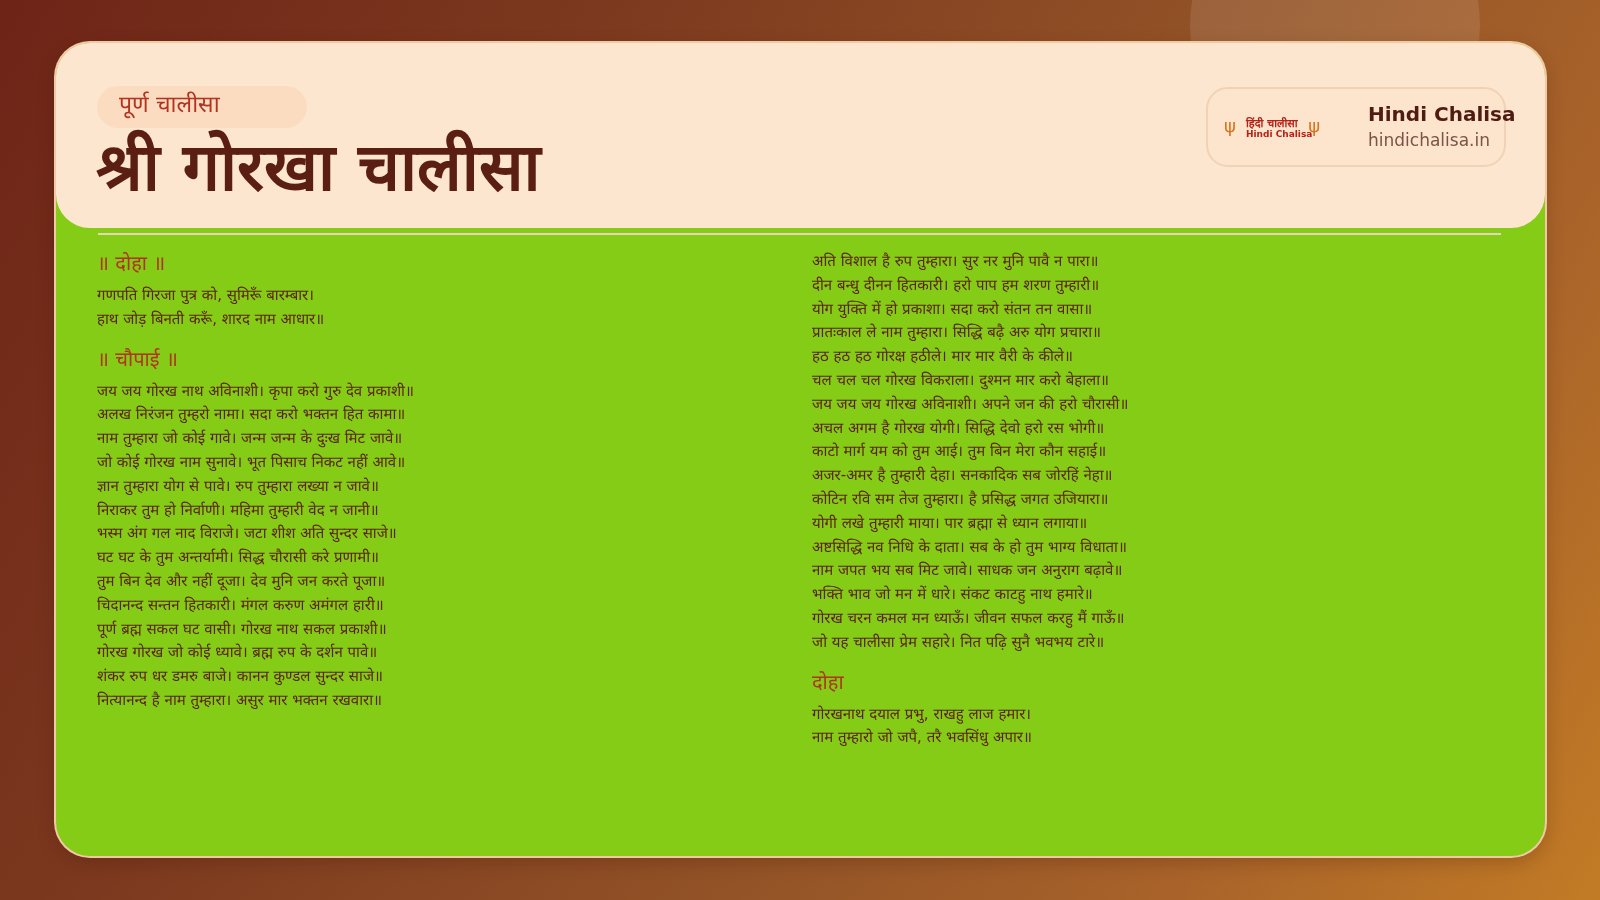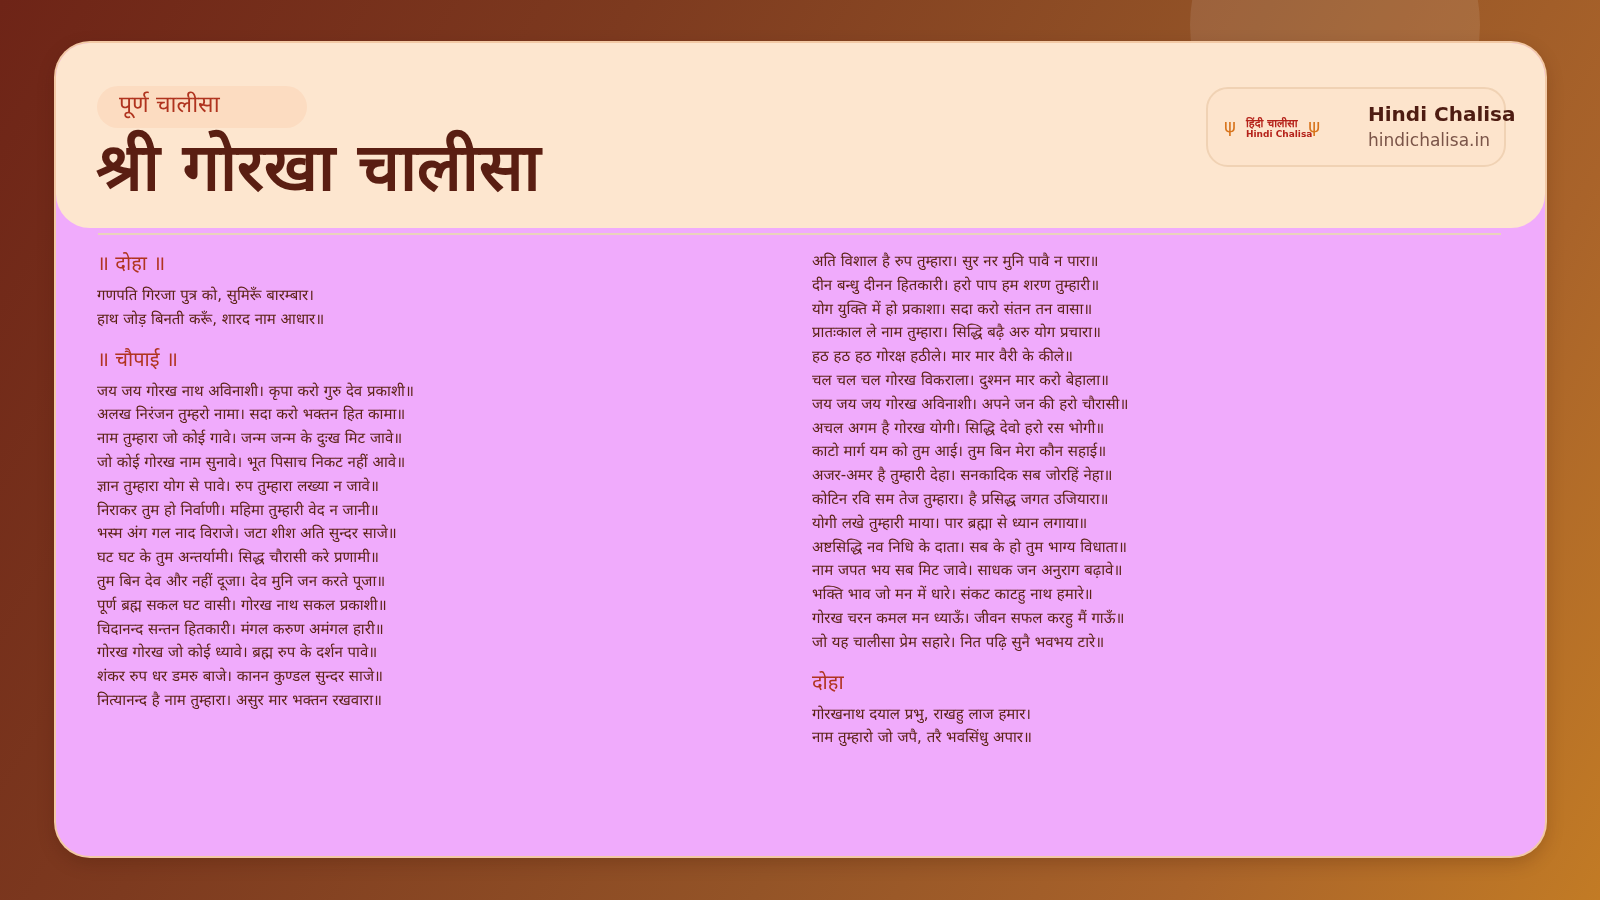--- a/index.html
+++ b/index.html
@@ -7,21 +7,21 @@
     width:1600px; height:900px; overflow:hidden; position:relative;
     background: linear-gradient(120deg, #6e2417 0%, #7d3a1f 30%, #945427 60%, #a9632a 80%, #c27b25 100%);
     font-family: "DejaVu Sans", "Liberation Sans", sans-serif;
   }
   .bg-circle {
     position:absolute; left:1190px; top:-120px; width:290px; height:290px; border-radius:50%;
     background: rgba(255,255,255,0.10);
   }
   .card {
     position:absolute; left:56px; top:43px; width:1489px; height:813px;
-    border-radius:34px; background:#f0abfc; overflow:hidden;
+    border-radius:34px; background:#84cc16; overflow:hidden;
     box-shadow: 0 0 0 2px #f2c9a5, 0 6px 18px rgba(60,20,5,0.25);
   }
   .header-band {
     position:absolute; left:0; top:0; right:0; height:185px;
     background:#fde6cf; border-radius:0 0 34px 34px;
   }
   .badge {
     position:absolute; left:41px; top:43px; width:210px; height:42px; border-radius:21px;
     background:#fcdcc1;
   }
@@ -95,22 +95,22 @@
     <div class="gap-sm"></div>
     <div class="line">जय जय गोरख नाथ अविनाशी। कृपा करो गुरु देव प्रकाशी॥</div>
     <div class="line">अलख निरंजन तुम्हरो नामा। सदा करो भक्तन हित कामा॥</div>
     <div class="line">नाम तुम्हारा जो कोई गावे। जन्म जन्म के दुःख मिट जावे॥</div>
     <div class="line">जो कोई गोरख नाम सुनावे। भूत पिसाच निकट नहीं आवे॥</div>
     <div class="line">ज्ञान तुम्हारा योग से पावे। रुप तुम्हारा लख्या न जावे॥</div>
     <div class="line">निराकर तुम हो निर्वाणी। महिमा तुम्हारी वेद न जानी॥</div>
     <div class="line">भस्म अंग गल नाद विराजे। जटा शीश अति सुन्दर साजे॥</div>
     <div class="line">घट घट के तुम अन्तर्यामी। सिद्ध चौरासी करे प्रणामी॥</div>
     <div class="line">तुम बिन देव और नहीं दूजा। देव मुनि जन करते पूजा॥</div>
+    <div class="line">चिदानन्द सन्तन हितकारी। मंगल करुण अमंगल हारी॥</div>
     <div class="line">पूर्ण ब्रह्म सकल घट वासी। गोरख नाथ सकल प्रकाशी॥</div>
-    <div class="line">चिदानन्द सन्तन हितकारी। मंगल करुण अमंगल हारी॥</div>
     <div class="line">गोरख गोरख जो कोई ध्यावे। ब्रह्म रुप के दर्शन पावे॥</div>
     <div class="line">शंकर रुप धर डमरु बाजे। कानन कुण्डल सुन्दर साजे॥</div>
     <div class="line">नित्यानन्द है नाम तुम्हारा। असुर मार भक्तन रखवारा॥</div>
   </div>
 
   <div class="col col-right">
     <div class="line">अति विशाल है रुप तुम्हारा। सुर नर मुनि पावै न पारा॥</div>
     <div class="line">दीन बन्धु दीनन हितकारी। हरो पाप हम शरण तुम्हारी॥</div>
     <div class="line">योग युक्ति में हो प्रकाशा। सदा करो संतन तन वासा॥</div>
     <div class="line">प्रातःकाल ले नाम तुम्हारा। सिद्धि बढ़ै अरु योग प्रचारा॥</div>

